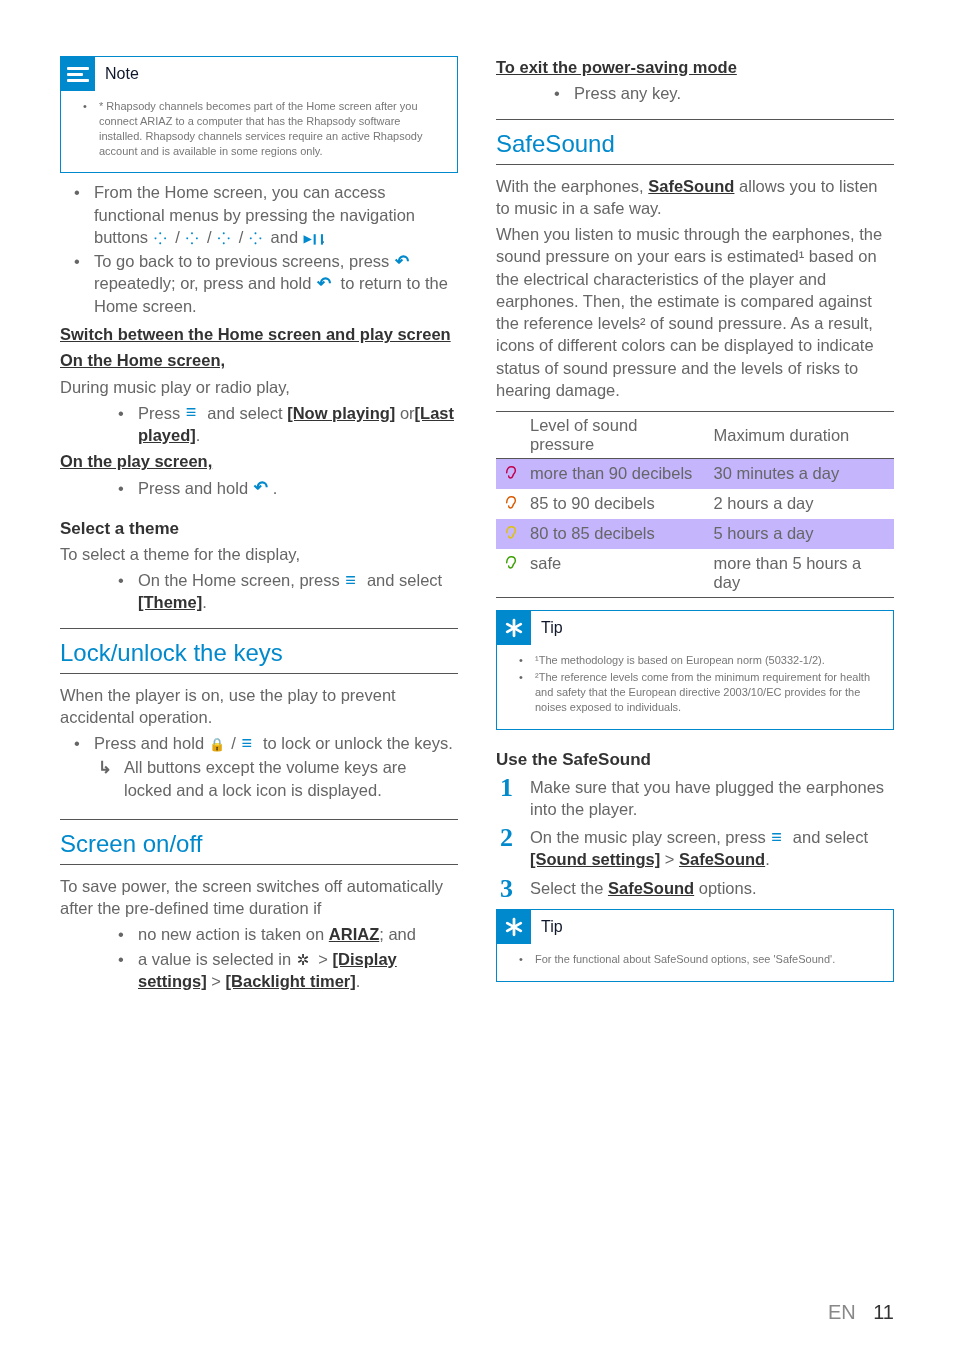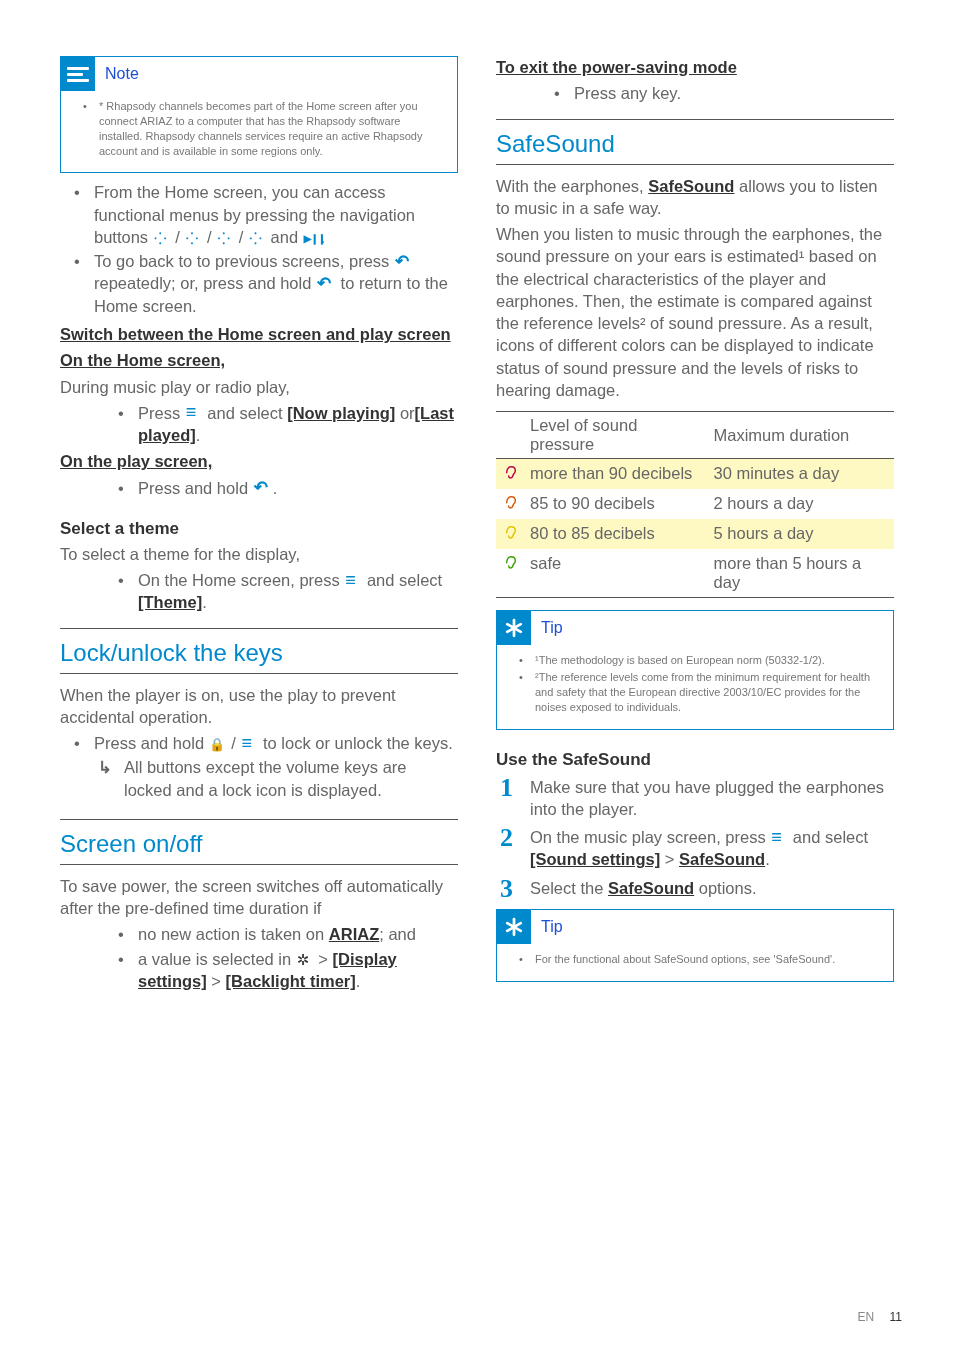--- a/index.html
+++ b/index.html
@@ -52,31 +52,31 @@
   ol.num > li .ord { position:absolute; left:-30px; top:-6px; color:var(--accent); font-size:26px; font-weight:700; font-family: Georgia, "Times New Roman", serif;}
   .arrowline { padding-left: 64px; position: relative; margin:2px 0;}
   .arrowline::before { content:"↳"; position:absolute; left:38px; color:var(--body); font-weight:700;}
   
   .boxnote { border: 1.5px solid var(--accent); margin: 0 0 8px 0; }
   .boxnote .boxtitle { display:flex; align-items:center; gap:10px; padding:0;}
   .boxnote .boxicon {
     width:34px; height:34px; background: var(--accent); color:#fff;
     display:flex; align-items:center; justify-content:center; font-size:20px; font-weight:700;
   }
-  .boxnote .boxlabel { color:#1d4ed8; font-size:16px; }
+  .boxnote .boxlabel { color:#0f172a; font-size:16px; }
   .boxnote ul.bul { padding: 4px 12px 10px 38px; font-size:11px; color:#777;}
   .boxnote ul.bul > li::before { left:-16px; }
   
-  .footer { position:absolute; bottom:26px; right:52px; font-size:12px; color:#888;margin-top:42px;}
+  .footer { position:absolute; bottom:26px; right:60px; font-size:20px; color:#888;margin-top:42px;}
   .footer .pg { color:#333; margin-left:12px;}
   
   table.ss { width:100%; border-collapse: collapse; margin:10px 0 12px 0;}
   table.ss th { text-align:left; font-weight:400; color:var(--body); padding:4px 6px; border-bottom:1.2px solid var(--rule); border-top:1.2px solid var(--rule);}
   table.ss td { padding:5px 6px; vertical-align: top;}
-  table.ss tr.zebra td { background:#fef9c3;}
+  table.ss tr.zebra td { background:#c4b5fd;}
   table.ss td.icon { width:22px;}
   table.ss tr.last td { border-bottom:1.2px solid var(--rule);}
   
   .ic { display:inline-block; width:16px; height:12px; vertical-align:middle; position:relative; margin:0 1px;}
   .ic-dots::before { content:"⁘"; color:var(--accent); font-size:16px; position:absolute; top:-5px; left:0;}
   .ic-play::before { content:"▶❙❙"; color:var(--accent); font-size:10px; letter-spacing:-1px; position:absolute; top:-1px; left:0; font-weight:700;}
   .ic-back { width:18px;}
   .ic-back::before { content:"↶"; color:var(--accent); font-size:17px; font-weight:700; position:absolute; top:-6px; left:0;}
   .ic-menu::before { content:"≡"; color:var(--accent); font-size:18px; font-weight:700; position:absolute; top:-8px; left:0;}
   .ic-lock::before { content:"🔒"; color:#e69a00; font-size:13px; position:absolute; top:-3px; left:0;}

